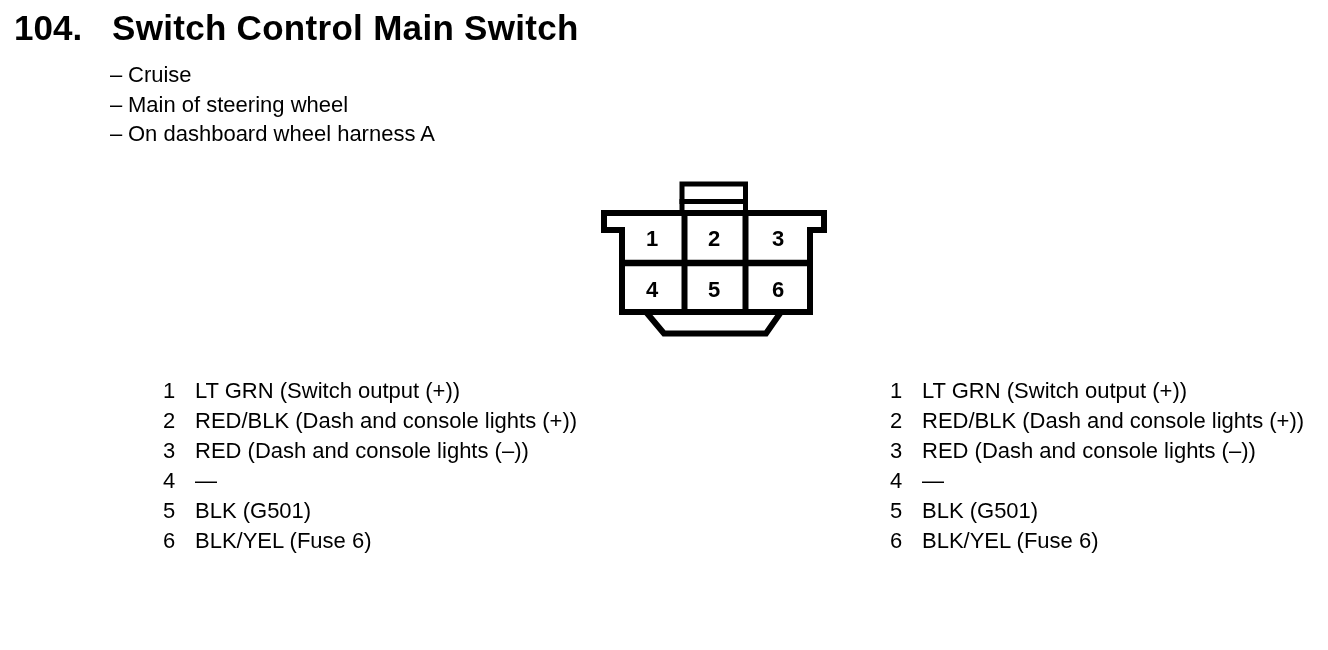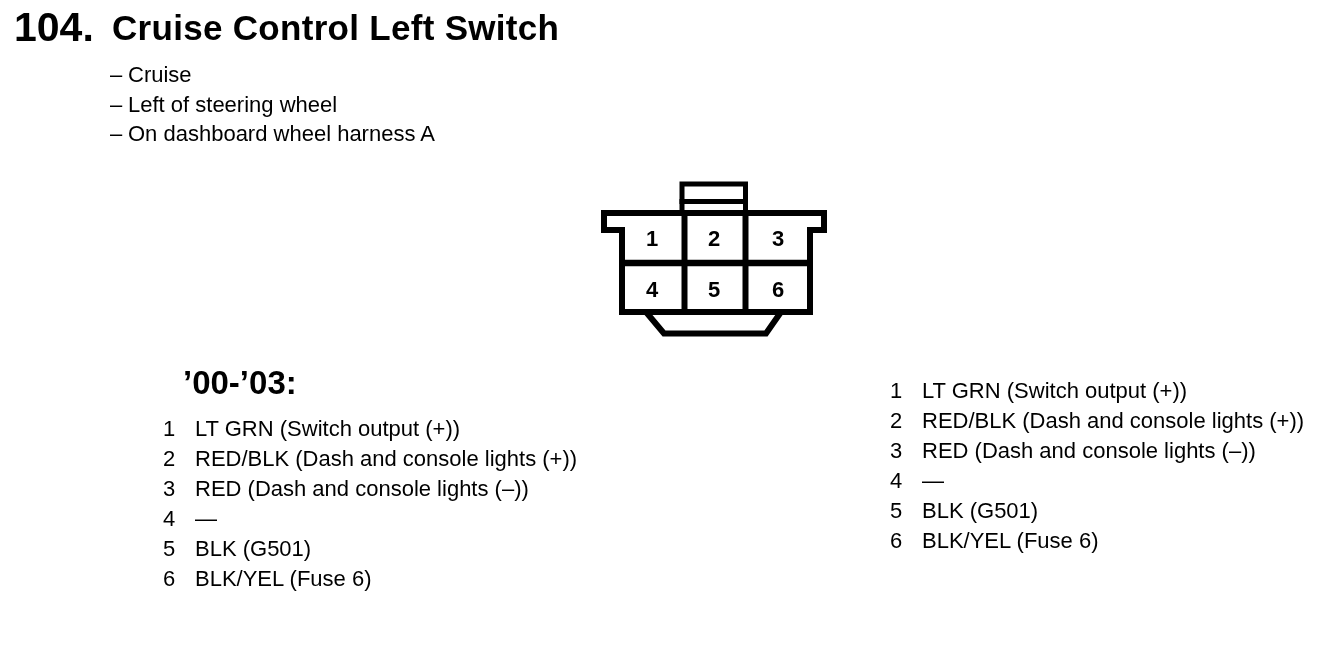--- a/index.html
+++ b/index.html
@@ -7,21 +7,21 @@
   body {
     position:relative;
     width:1328px; height:650px;
     overflow:hidden;
     font-family:"Liberation Sans", sans-serif;
     color:#000000;
   }
   .abs { position:absolute; }
 
   
-  .title-num  { left:14px;  top:7px; font-size:41px; font-weight:bold; line-height:41px; }
+  .title-num  { left:14px;  top:7px; font-size:35px; font-weight:bold; line-height:41px; }
   .title-text { left:112px; top:7px; font-size:35px; font-weight:bold; line-height:41px; letter-spacing:0.3px; white-space:nowrap; }
 
   
   .notes { left:110px; top:60px; font-size:22px; line-height:29.5px; }
   .note-line { white-space:nowrap; }
   .note-dash { display:inline-block; width:18px; }
 
   
   .connector-figure { left:598px; top:176px; width:234px; height:164px; }
   .connector-figure svg { display:block; }
@@ -36,25 +36,25 @@
   .pinout-right .years { margin-left:23px; }
   .rows { margin-top:12px; }
   .pin-row { display:flex; font-size:22px; line-height:30px; }
   .pin-num  { flex:none; width:14px; }
   .pin-desc { margin-left:18px; white-space:nowrap; }
 </style>
 </head>
 <body>
 
 <div class="abs title-num">104.</div>
-<div class="abs title-text">Cruise Control Left Switch</div>
+<div class="abs title-text">Switch Control Main Switch</div>
 
 <div class="abs notes">
   <div class="note-line"><span class="note-dash">–</span><span>Cruise</span></div>
-  <div class="note-line"><span class="note-dash">–</span><span>Left of steering wheel</span></div>
+  <div class="note-line"><span class="note-dash">–</span><span>Main of steering wheel</span></div>
   <div class="note-line"><span class="note-dash">–</span><span>On dashboard wheel harness A</span></div>
 </div>
 
 <div class="abs connector-figure">
   <svg width="234" height="164" viewBox="598 176 234 164" xmlns="http://www.w3.org/2000/svg">
 
     <path d="M646,312 L664,333.5 L766,333.5 L781,312" fill="#ffffff" stroke="#000000" stroke-width="6"></path>
 
     <rect x="682" y="184" width="63.5" height="29" fill="#ffffff" stroke="#000000" stroke-width="5"></rect>
     <line x1="679.5" y1="201.5" x2="745.5" y2="201.5" stroke="#000000" stroke-width="5"></line>
@@ -68,21 +68,20 @@
     <text x="652" y="246" text-anchor="middle" class="pin-cell-num">1</text>
     <text x="714" y="246" text-anchor="middle" class="pin-cell-num">2</text>
     <text x="778" y="246" text-anchor="middle" class="pin-cell-num">3</text>
     <text x="652" y="297" text-anchor="middle" class="pin-cell-num">4</text>
     <text x="714" y="297" text-anchor="middle" class="pin-cell-num">5</text>
     <text x="778" y="297" text-anchor="middle" class="pin-cell-num">6</text>
   </svg>
 </div>
 
 <div class="abs pinout pinout-left">
-  <div class="years">’00-’03:</div>
   <div class="rows">
     <div class="pin-row">
         <span class="pin-num">1</span>
         <span class="pin-desc">LT GRN (Switch output (+))</span>
       </div>
     <div class="pin-row">
         <span class="pin-num">2</span>
         <span class="pin-desc">RED/BLK (Dash and console lights (+))</span>
       </div>
     <div class="pin-row">

